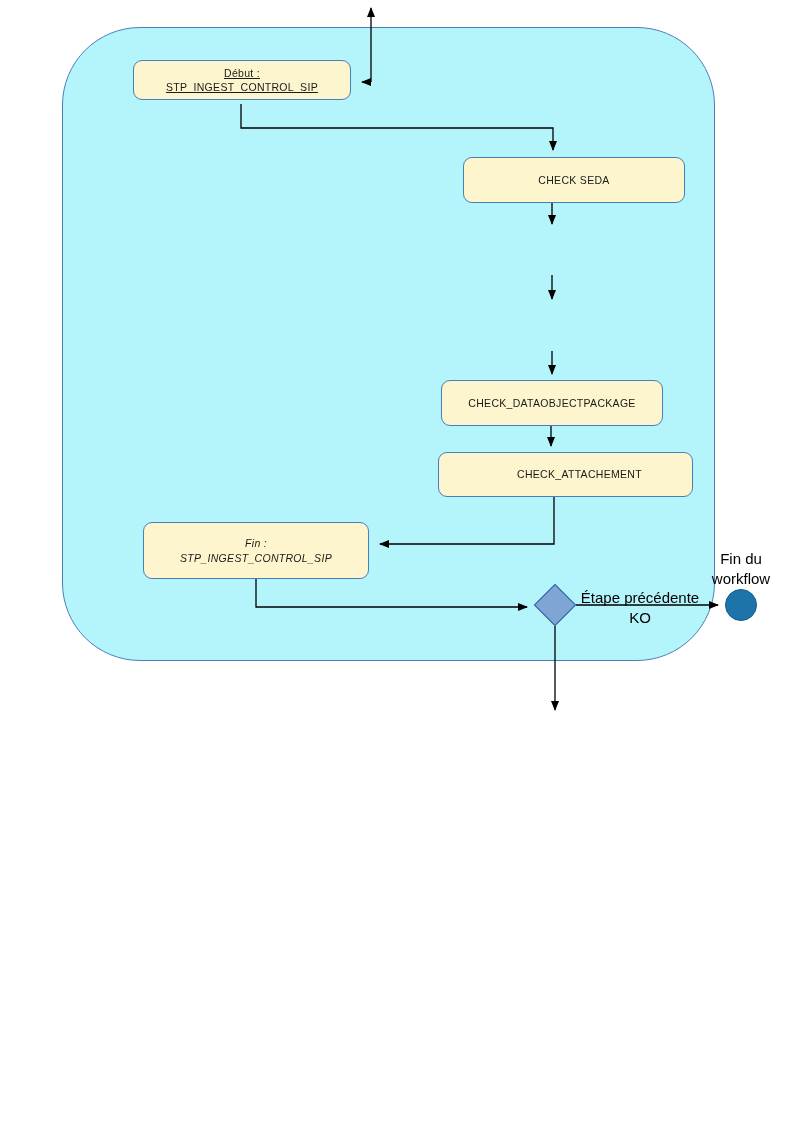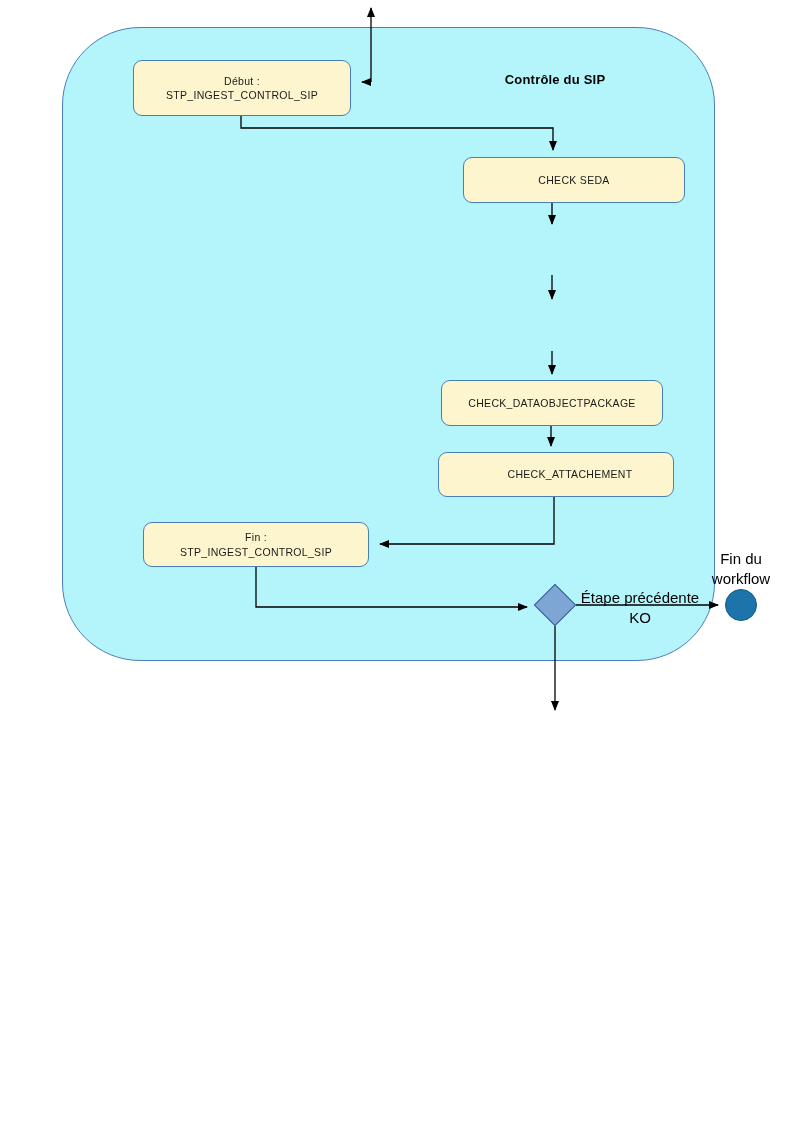--- a/index.html
+++ b/index.html
@@ -123,21 +123,20 @@
     width: 82px;
     text-align: center;
   }
 </style>
 </head>
 <body>
 
 <div id="canvas">
 
   <div class="lane"></div>
-  <div class="lane-title">Contrôle du SIP</div>
 
   <svg class="svg-layer" viewBox="0 0 794 1123" xmlns="http://www.w3.org/2000/svg">
     <defs>
       <marker id="arrow" markerWidth="10" markerHeight="10" refX="9" refY="4" orient="auto" markerUnits="userSpaceOnUse">
         <path d="M0,0 L10,4 L0,8 z" fill="#000000"></path>
       </marker>
     </defs>
 
     <path d="M371,82 L371,8" stroke="#000000" stroke-width="1.3" fill="none" marker-end="url(#arrow)"></path>
 
@@ -155,42 +154,42 @@
 
     <path d="M554,497 L554,544 L380,544" stroke="#000000" stroke-width="1.3" fill="none" marker-end="url(#arrow)"></path>
 
     <path d="M256,567 L256,607 L527,607" stroke="#000000" stroke-width="1.3" fill="none" marker-end="url(#arrow)"></path>
 
     <path d="M576,605 L718,605" stroke="#000000" stroke-width="1.3" fill="none" marker-end="url(#arrow)"></path>
 
     <path d="M555,626 L555,710" stroke="#000000" stroke-width="1.3" fill="none" marker-end="url(#arrow)"></path>
   </svg>
 
-  <div class="node" style="left:133px; top:60px; width:218px; height:56px;">
+  <div class="node" style="left:133px; top:60px; width:218px; height:40px;text-decoration:underline;">
     <span>
       <span class="l1">Début :</span>
       <span class="l2">STP_INGEST_CONTROL_SIP</span>
     </span>
   </div>
 
   <div class="node" style="left:442px; top:157px; width:222px; height:46px;margin-left:21px;">
     <span class="l1">CHECK SEDA</span>
   </div>
 
 
 
   <div class="node" style="left:441px; top:380px; width:222px; height:46px;">
     <span class="l1">CHECK_DATAOBJECTPACKAGE</span>
   </div>
 
-  <div class="node" style="left:438px; top:452px; width:236px; height:45px;padding-left:28px;">
+  <div class="node" style="left:438px; top:452px; width:255px; height:45px;padding-left:28px;">
     <span class="l1">CHECK_ATTACHEMENT</span>
   </div>
 
-  <div class="node" style="left:143px; top:522px; width:226px; height:45px;">
+  <div class="node" style="left:143px; top:522px; width:226px; height:57px;font-style:italic;">
     <span>
       <span class="l1">Fin :</span>
       <span class="l2">STP_INGEST_CONTROL_SIP</span>
     </span>
   </div>
 
   <div class="gateway">
     <div class="dia"></div>
   </div>
 

